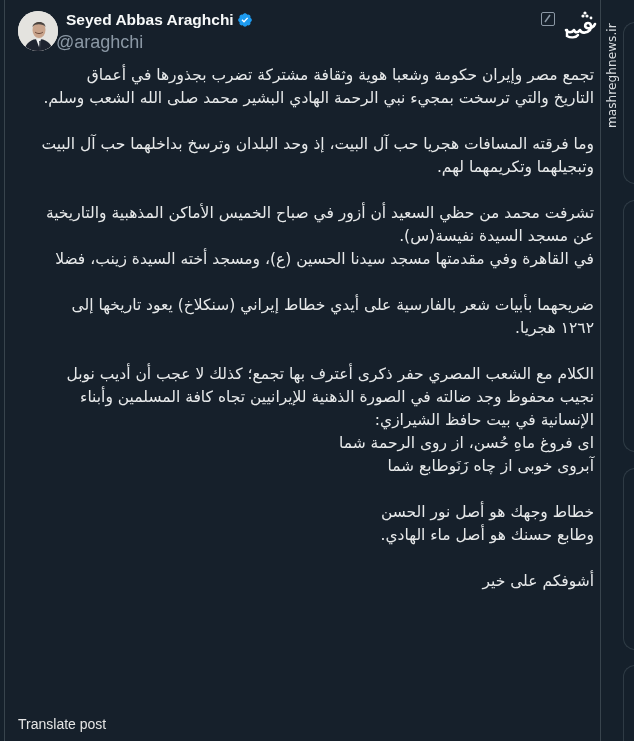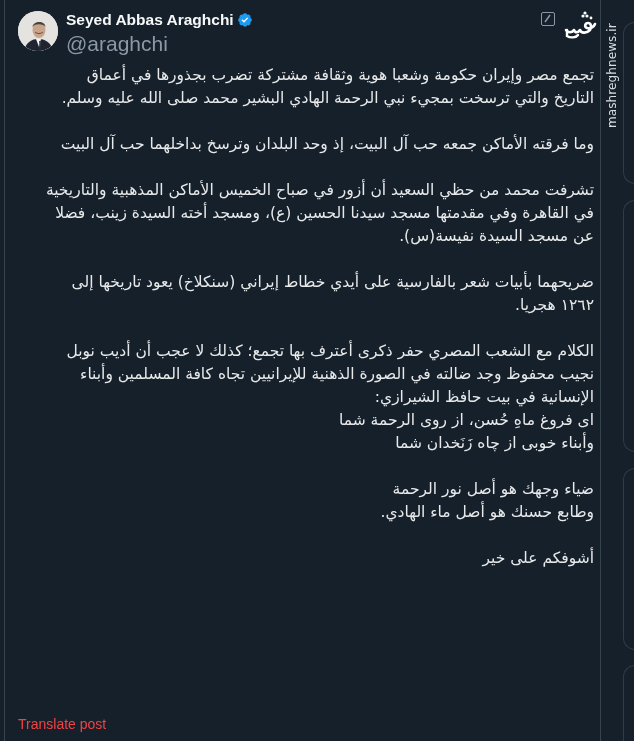--- a/index.html
+++ b/index.html
@@ -97,24 +97,24 @@
     font-size: 15.5px;
     color: #f7f9f9;
   }
   .verified {
     width: 16px;
     height: 16px;
     display: inline-block;
   }
   .handle {
     position: absolute;
-    left: 66px;
+    left: 56px;
     top: 32px;
     font-family: "Liberation Sans", sans-serif;
-    font-size: 21px;
+    font-size: 18px;
     color: #8b98a5;
   }
   .grok-btn {
     position: absolute;
     left: 541px;
     top: 12px;
     width: 14px;
     height: 14px;
     border: 1.5px solid #8b98a5;
     border-radius: 2px;
@@ -146,21 +146,21 @@
   }
   .para .line {
     display: block;
   }
   .translate {
     position: absolute;
     left: 18px;
     top: 716px;
     font-family: "Liberation Sans", sans-serif;
     font-size: 14px;
-    color: #ef4444;
+    color: #e5e5e5;
     cursor: pointer;
     text-align: right;
   }
 </style>
 </head>
 <body>
 
 <div class="left-rule"></div>
 <div class="post"></div>
 <div class="right-rule"></div>
@@ -207,43 +207,44 @@
     <circle cx="21" cy="6" r="1.6" fill="#ffffff"></circle>
     <circle cx="25" cy="6" r="1.6" fill="#ffffff"></circle>
     <circle cx="23" cy="3" r="1.6" fill="#ffffff"></circle>
     <circle cx="29" cy="8" r="1.4" fill="#ffffff"></circle>
   </svg>
 </div>
 
 <div class="tweet-text">
   <p class="para">
     <span class="line">تجمع مصر وإيران حكومة وشعبا هوية وثقافة مشتركة تضرب بجذورها في أعماق</span>
-    <span class="line">التاريخ والتي ترسخت بمجيء نبي الرحمة الهادي البشير محمد صلى الله عليه وسلم.</span>
-  </p>
-  <p class="para">
-    <span class="line">وما فرقته الأماكن جمعه حب آل البيت، إذ وحد البلدان وترسخ بداخلهما حب آل البيت</span>
+    <span class="line">التاريخ والتي ترسخت بمجيء نبي الرحمة الهادي البشير محمد صلى الله الشعب وسلم.</span>
+  </p>
+  <p class="para">
+    <span class="line">وما فرقته المسافات هجريا حب آل البيت، إذ وحد البلدان وترسخ بداخلهما حب آل البيت</span>
+    <span class="line">وتبجيلهما وتكريمهما لهم.</span>
   </p>
   <p class="para">
     <span class="line">تشرفت محمد من حظي السعيد أن أزور في صباح الخميس الأماكن المذهبية والتاريخية</span>
+    <span class="line">عن مسجد السيدة نفيسة(س).</span>
     <span class="line">في القاهرة وفي مقدمتها مسجد سيدنا الحسين (ع)، ومسجد أخته السيدة زينب، فضلا</span>
-    <span class="line">عن مسجد السيدة نفيسة(س).</span>
   </p>
   <p class="para">
     <span class="line">ضريحهما بأبيات شعر بالفارسية على أيدي خطاط إيراني (سنكلاخ) يعود تاريخها إلى</span>
     <span class="line">١٢٦٢ هجريا.</span>
   </p>
   <p class="para">
     <span class="line">الكلام مع الشعب المصري حفر ذكرى أعترف بها تجمع؛ كذلك لا عجب أن أديب نوبل</span>
     <span class="line">نجيب محفوظ وجد ضالته في الصورة الذهنية للإيرانيين تجاه كافة المسلمين وأبناء</span>
     <span class="line">الإنسانية في بيت حافظ الشيرازي:</span>
     <span class="line">ای فروغ ماهِ حُسن، از روی الرحمة شما</span>
-    <span class="line">وأبناء خوبی از چاه زَنَخدان شما</span>
-  </p>
-  <p class="para">
-    <span class="line">ضياء وجهك هو أصل نور الرحمة</span>
+    <span class="line">آبروی خوبی از چاه زَنَوطابع شما</span>
+  </p>
+  <p class="para">
+    <span class="line">خطاط وجهك هو أصل نور الحسن</span>
     <span class="line">وطابع حسنك هو أصل ماء الهادي.</span>
   </p>
   <p class="para">
     <span class="line">أشوفكم على خير</span>
   </p>
 </div>
 
 <div class="translate">Translate post</div>
 
 </body></html>

